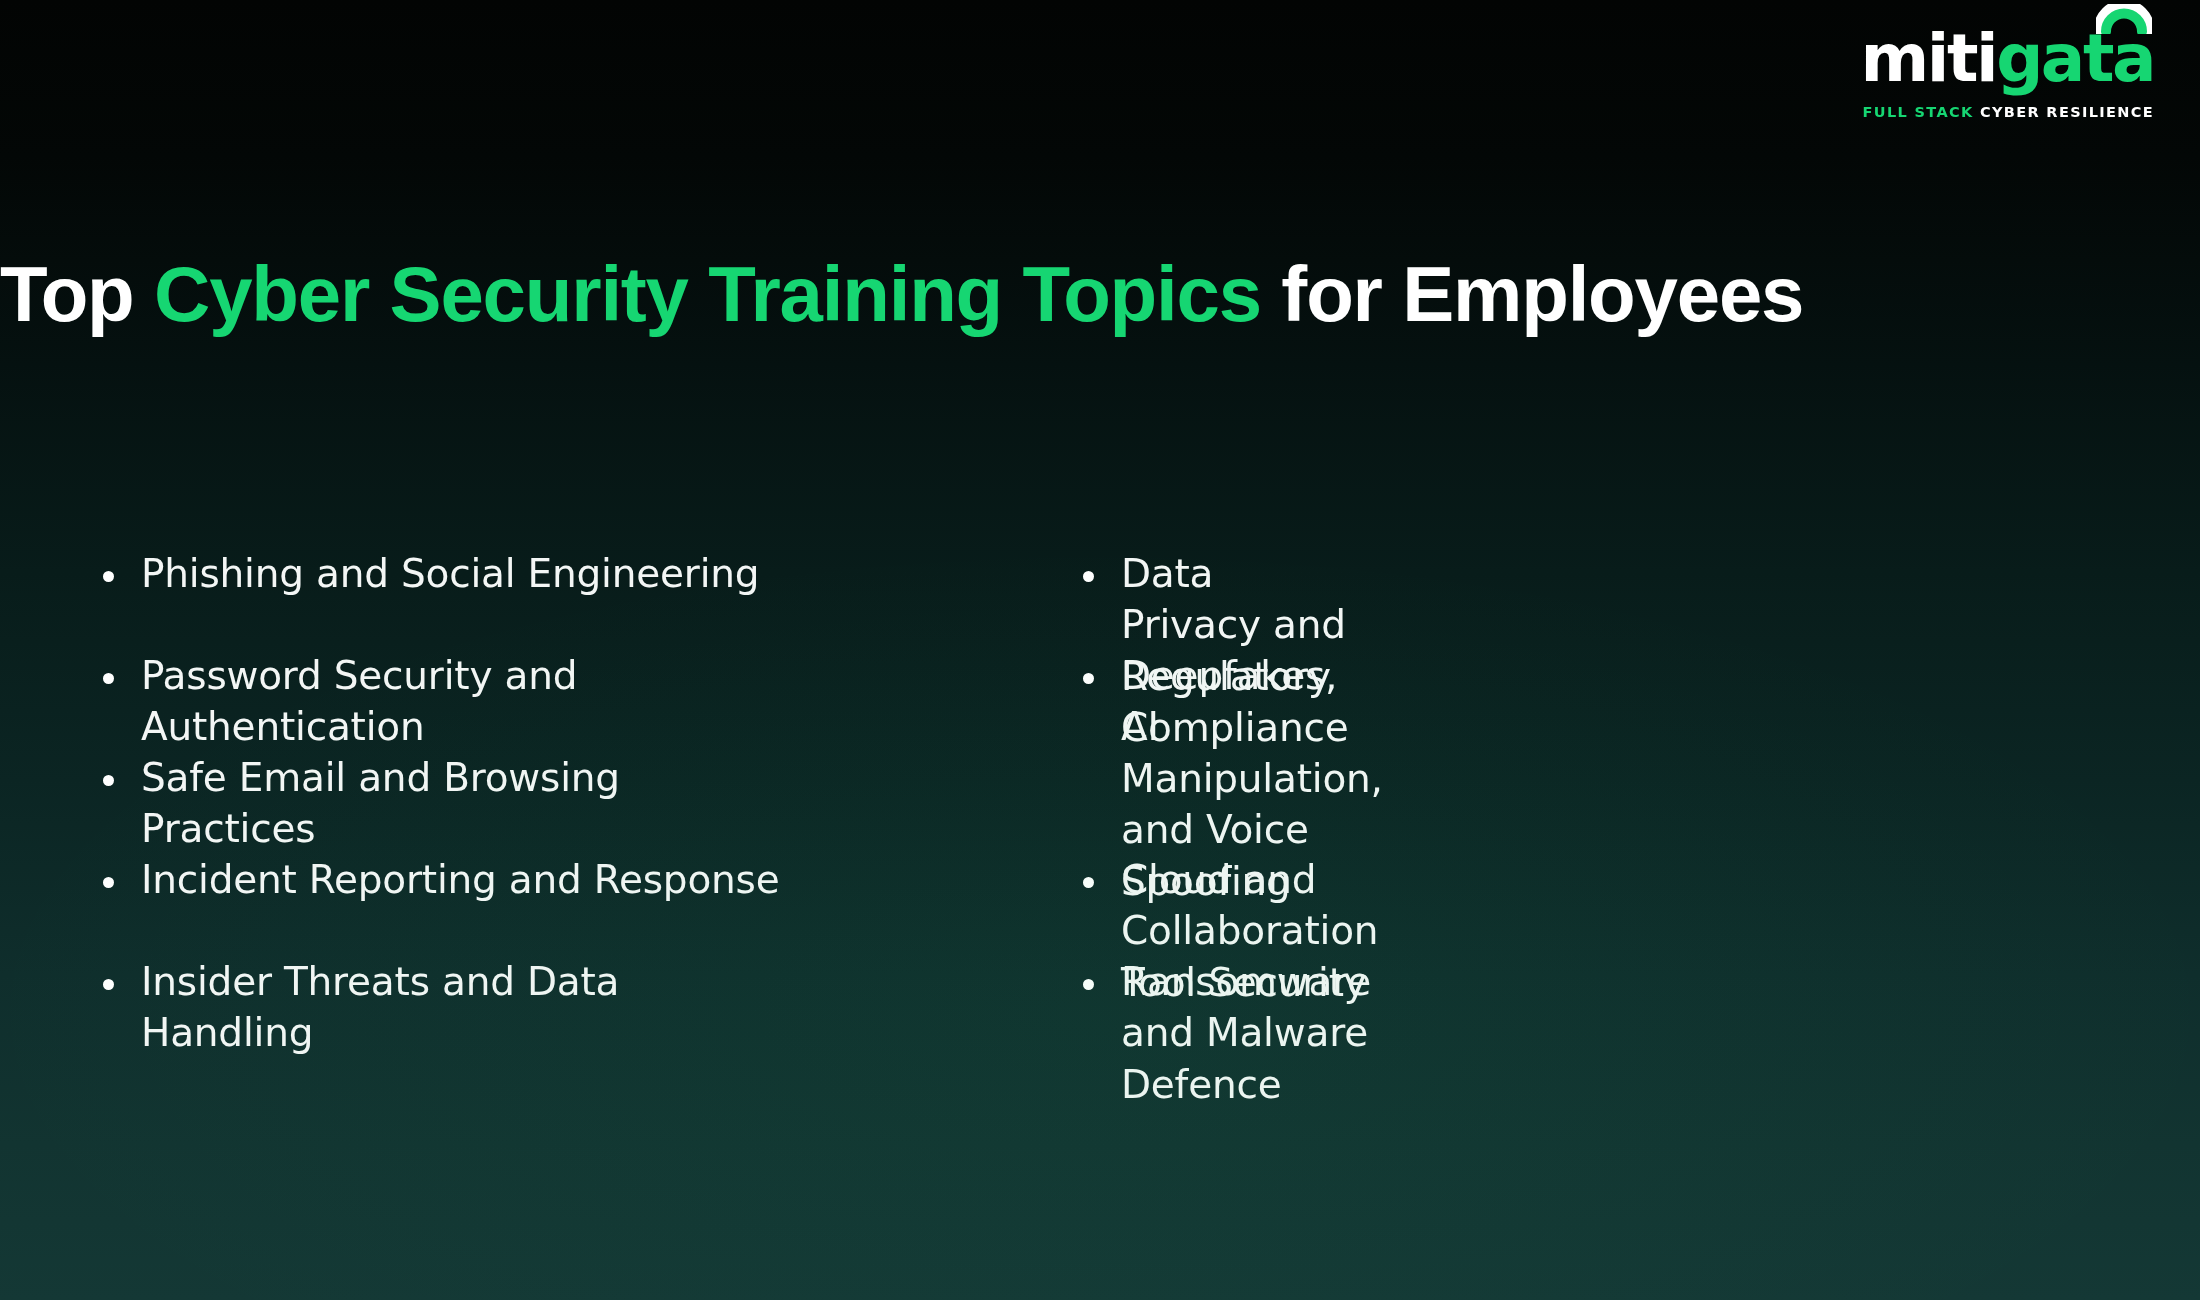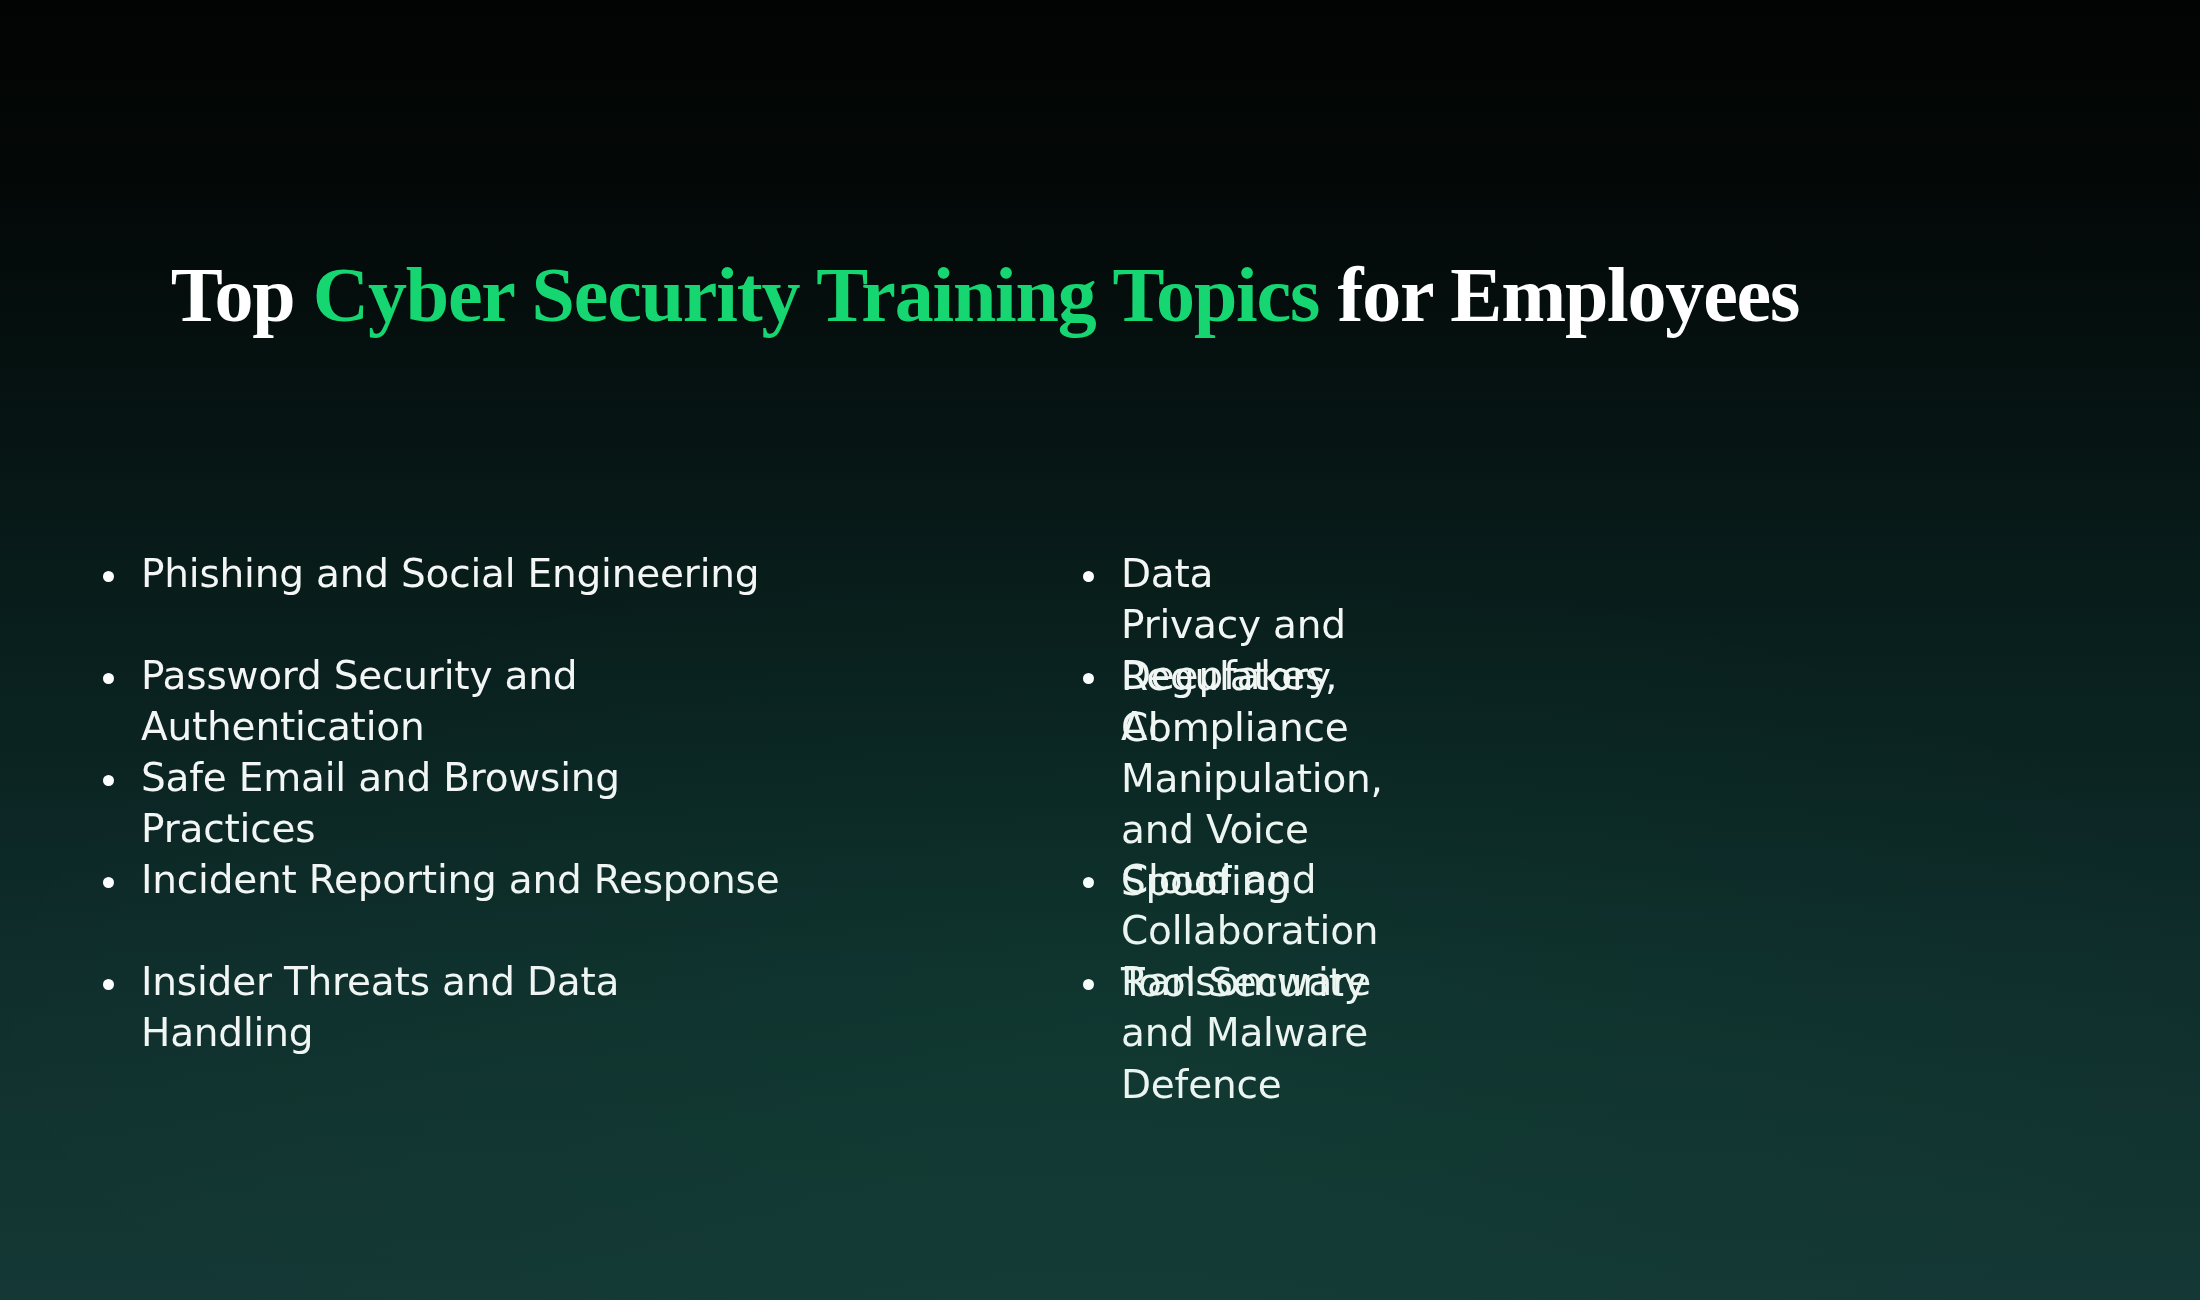--- a/index.html
+++ b/index.html
@@ -93,22 +93,21 @@
 
   .tag-green { color:#16d672; }
   .tag-white { color:#ffffff; }
 
   
   .title {
     position:absolute;
     top:251px;
     left:0;
     width:1970px;
-    text-align:center;
-    font-family:Liberation Serif, serif;
+    font-family:Liberation Sans, sans-serif;
     font-size:78px;
     font-weight:700;
     letter-spacing:-1.2px;
     line-height:1.12;
     white-space:nowrap;
   }
 
   .title-white { color:#ffffff; }
   .title-green { color:#16d672; }
 
@@ -159,20 +158,33 @@
     max-width:660px;
   }
 
   .col-right .topic-text { max-width:700px; }
 </style>
 </head>
 <body>
 
 <div class="slide">
 
+  <div class="logo">
+    <div class="logo-wordmark">
+      <span class="logo-miti">miti</span><span class="logo-gata">gata</span>
+      <svg class="logo-arc" viewBox="0 0 56 30">
+        <path d="M3 26 A25 25 0 0 1 53 26" fill="none" stroke="#ffffff" stroke-width="11" stroke-linecap="round"></path>
+        <path d="M10 27.5 A18 18 0 0 1 46 27.5" fill="none" stroke="#16d672" stroke-width="10" stroke-linecap="round"></path>
+      </svg>
+    </div>
+    <div class="logo-tagline">
+      <span class="tag-green">FULL STACK</span>
+      <span class="tag-white">CYBER RESILIENCE</span>
+    </div>
+  </div>
 
   <h1 class="title">
     <span class="title-white">Top </span><span class="title-green">Cyber Security Training Topics</span><span class="title-white"> for Employees</span>
   </h1>
 
   <div class="topics">
 
     <div class="col col-left">
 
       <div class="topic-row">

